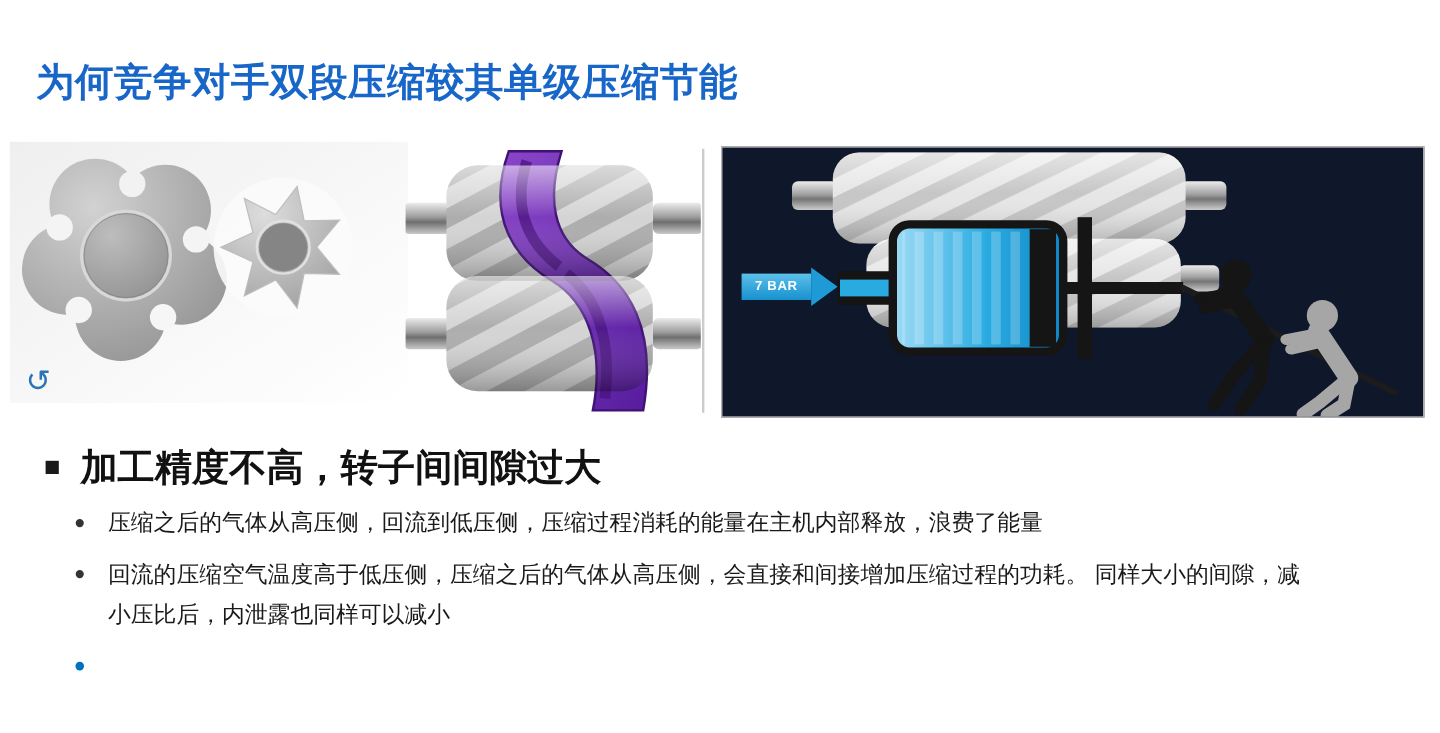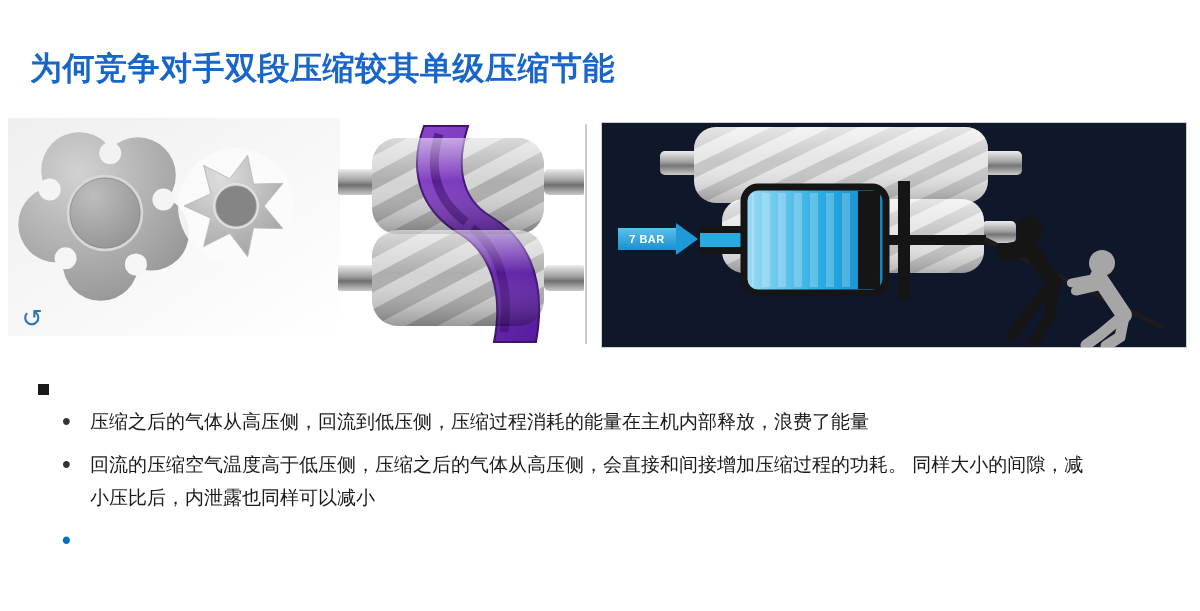--- a/index.html
+++ b/index.html
@@ -225,20 +225,21 @@
     <div class="tail">
       <span>7 BAR</span>
     </div>
     <div class="head"></div>
   </div>
 </div>
 
 <div class="content">
   <div class="heading-row">
     <span class="sqmark"></span>
+    <span class="heading">加工精度不高，转子间间隙过大</span>
   </div>
 
   <div class="sub">
     <span class="dot">•</span>
     <span class="sub-text">压缩之后的气体从高压侧，回流到低压侧，压缩过程消耗的能量在主机内部释放，浪费了能量</span>
   </div>
 
   <div class="sub">
     <span class="dot">•</span>
     <span class="sub-text">回流的压缩空气温度高于低压侧，压缩之后的气体从高压侧，会直接和间接增加压缩过程的功耗。 同样大小的间隙，减小压比后，内泄露也同样可以减小</span>

